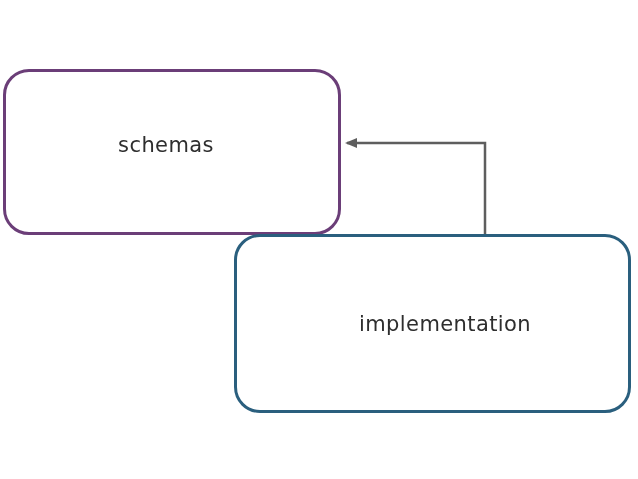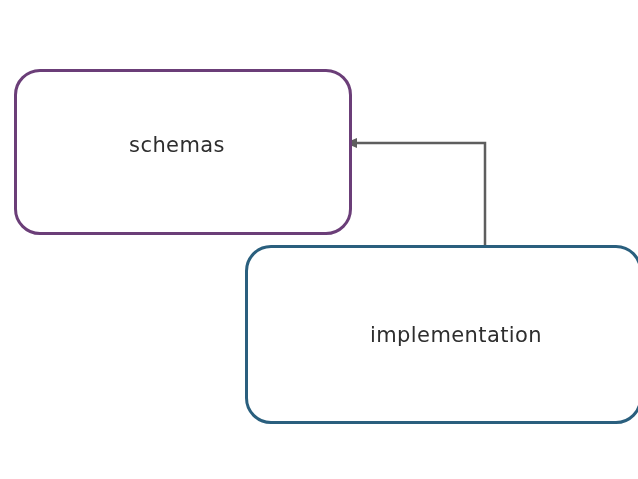--- a/index.html
+++ b/index.html
@@ -19,32 +19,31 @@
     inset: 0;
     width: 638px;
     height: 479px;
   }
   .node {
     position: absolute;
     background: #ffffff;
     box-sizing: border-box;
     border-radius: 26px;
     border: 3px solid #888888; 
-    margin-left: 11px;
   }
   .node-schemas {
     left: 3px;
     top: 69px;
     width: 338px;
     height: 166px;
     z-index: 2;
   }
   .node-implementation {
     left: 234px;
-    top: 245px;
+    top: 234px;
     width: 397px;
     height: 179px;
     z-index: 2;
     text-decoration: underline;
   }
   .node-label {
     position: absolute;
     transform: translate(-50%, -50%);
     white-space: nowrap;
     color: #2e2e2e;

